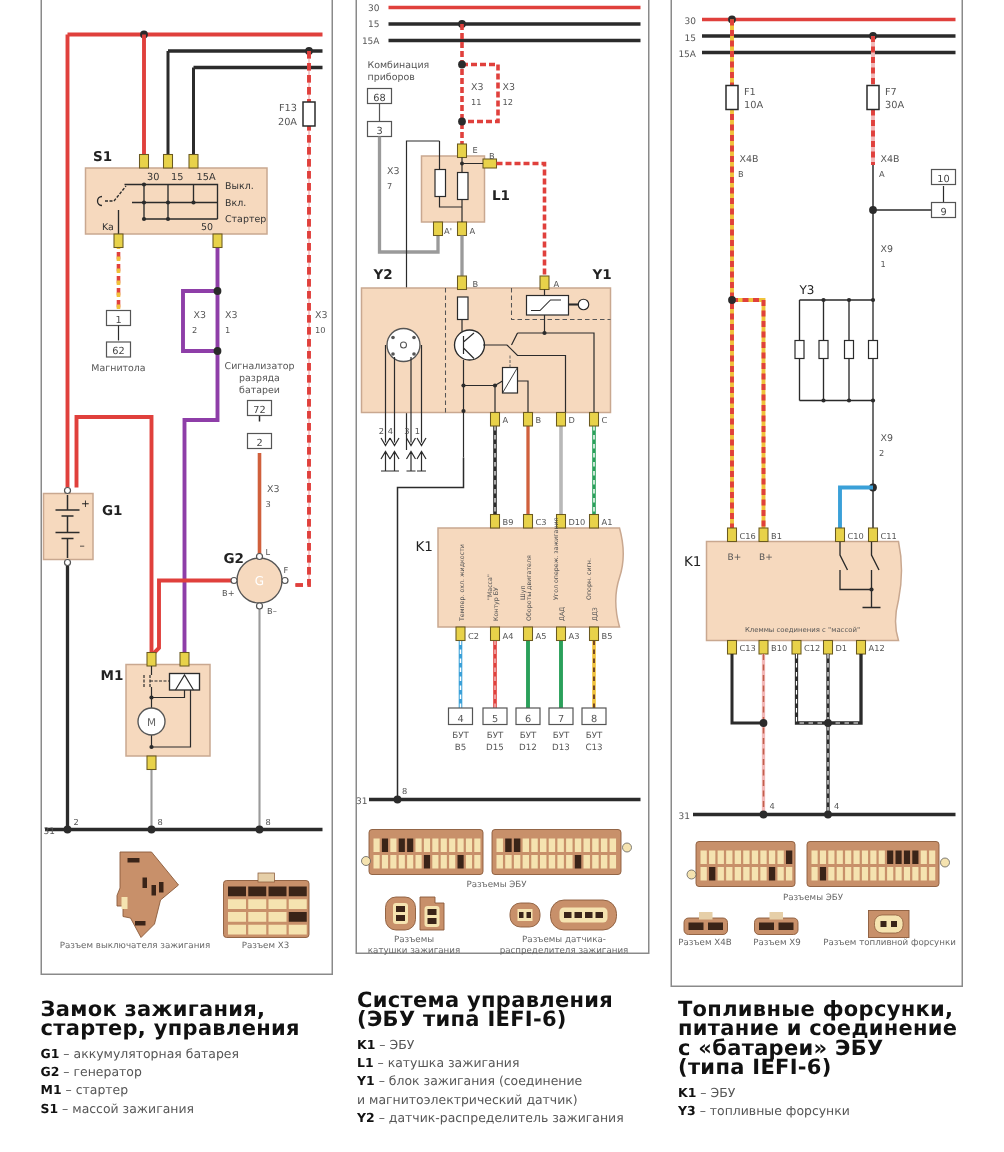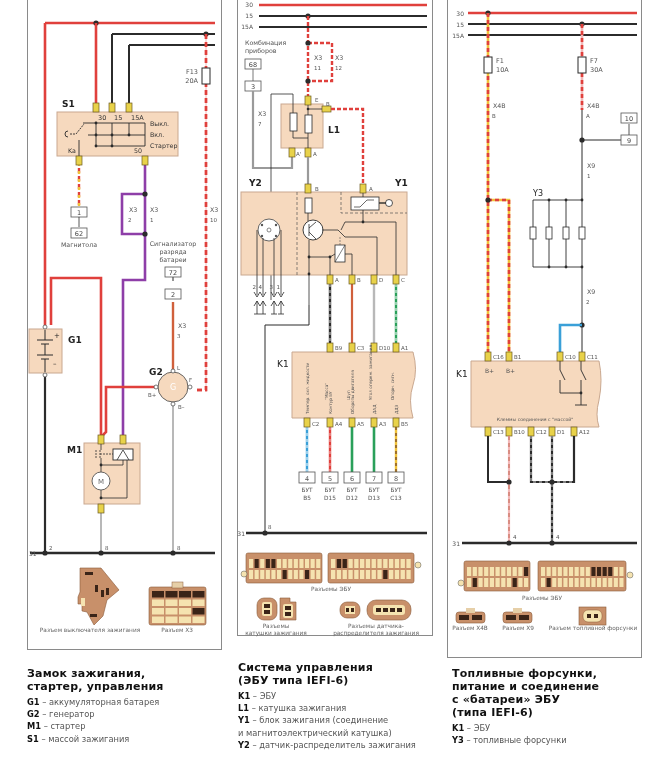--- a/index.html
+++ b/index.html
@@ -4,21 +4,21 @@
 <style>
   html, body { margin:0; padding:0; background:#ffffff; }
   body { width:669px; height:768px; position:relative; overflow:hidden; font-family:"DejaVu Sans", sans-serif; }
   .panel { position:absolute; border:1px solid #8a8a8a; background:#fff; }
   #p1 { left:27px; top:-2px; width:193px; height:650px; }
   #p2 { left:237px; top:-2px; width:194px; height:636px; }
   #p3 { left:447px; top:-2px; width:193px; height:658px; }
   svg.diagram { position:absolute; left:0; top:0; }
   svg text { font-family:"DejaVu Sans", sans-serif; }
   .caption { position:absolute; color:#111; }
-  .caption h2 { margin:0; font-family:"DejaVu Sans", sans-serif; font-weight:900; font-size:11px; line-height:13px; letter-spacing:0.2px; }
+  .caption h2 { margin:0; font-family:"DejaVu Sans", sans-serif; font-weight:900; font-size:14px; line-height:13px; letter-spacing:0.2px; }
   .caption .legend { margin-top:3px; font-size:8.3px; line-height:12.2px; color:#555; }
   .caption .legend b { color:#111; font-weight:700; }
   #c1 { left:27px; top:667px; width:200px; }
   #c2 { left:238px; top:661px; width:200px; }
   #c3 { left:452px; top:667px; width:210px; }
 </style>
 </head>
 <body>
 
 <div class="panel" id="p1"></div>
@@ -674,21 +674,21 @@
     <div><b>M1</b><span> – стартер</span></div>
     <div><b>S1</b><span> – массой зажигания</span></div>
   </div>
 </div>
 <div class="caption" id="c2">
   <h2><span>Система управления</span><br><span>(ЭБУ типа IEFI-6)</span></h2>
   <div class="legend">
     <div><b>K1</b><span> – ЭБУ</span></div>
     <div><b>L1</b><span> – катушка зажигания</span></div>
     <div><b>Y1</b><span> – блок зажигания (соединение</span></div>
-    <div><b></b><span>и магнитоэлектрический катушка)</span></div>
+    <div><b></b><span>и магнитоэлектрический датчик)</span></div>
     <div><b>Y2</b><span> – датчик-распределитель зажигания</span></div>
   </div>
 </div>
 <div class="caption" id="c3">
   <h2><span>Топливные форсунки,</span><br><span>питание и соединение</span><br><span>с «батареи» ЭБУ</span><br><span>(типа IEFI-6)</span></h2>
   <div class="legend">
     <div><b>K1</b><span> – ЭБУ</span></div>
     <div><b>Y3</b><span> – топливные форсунки</span></div>
   </div>
 </div>

